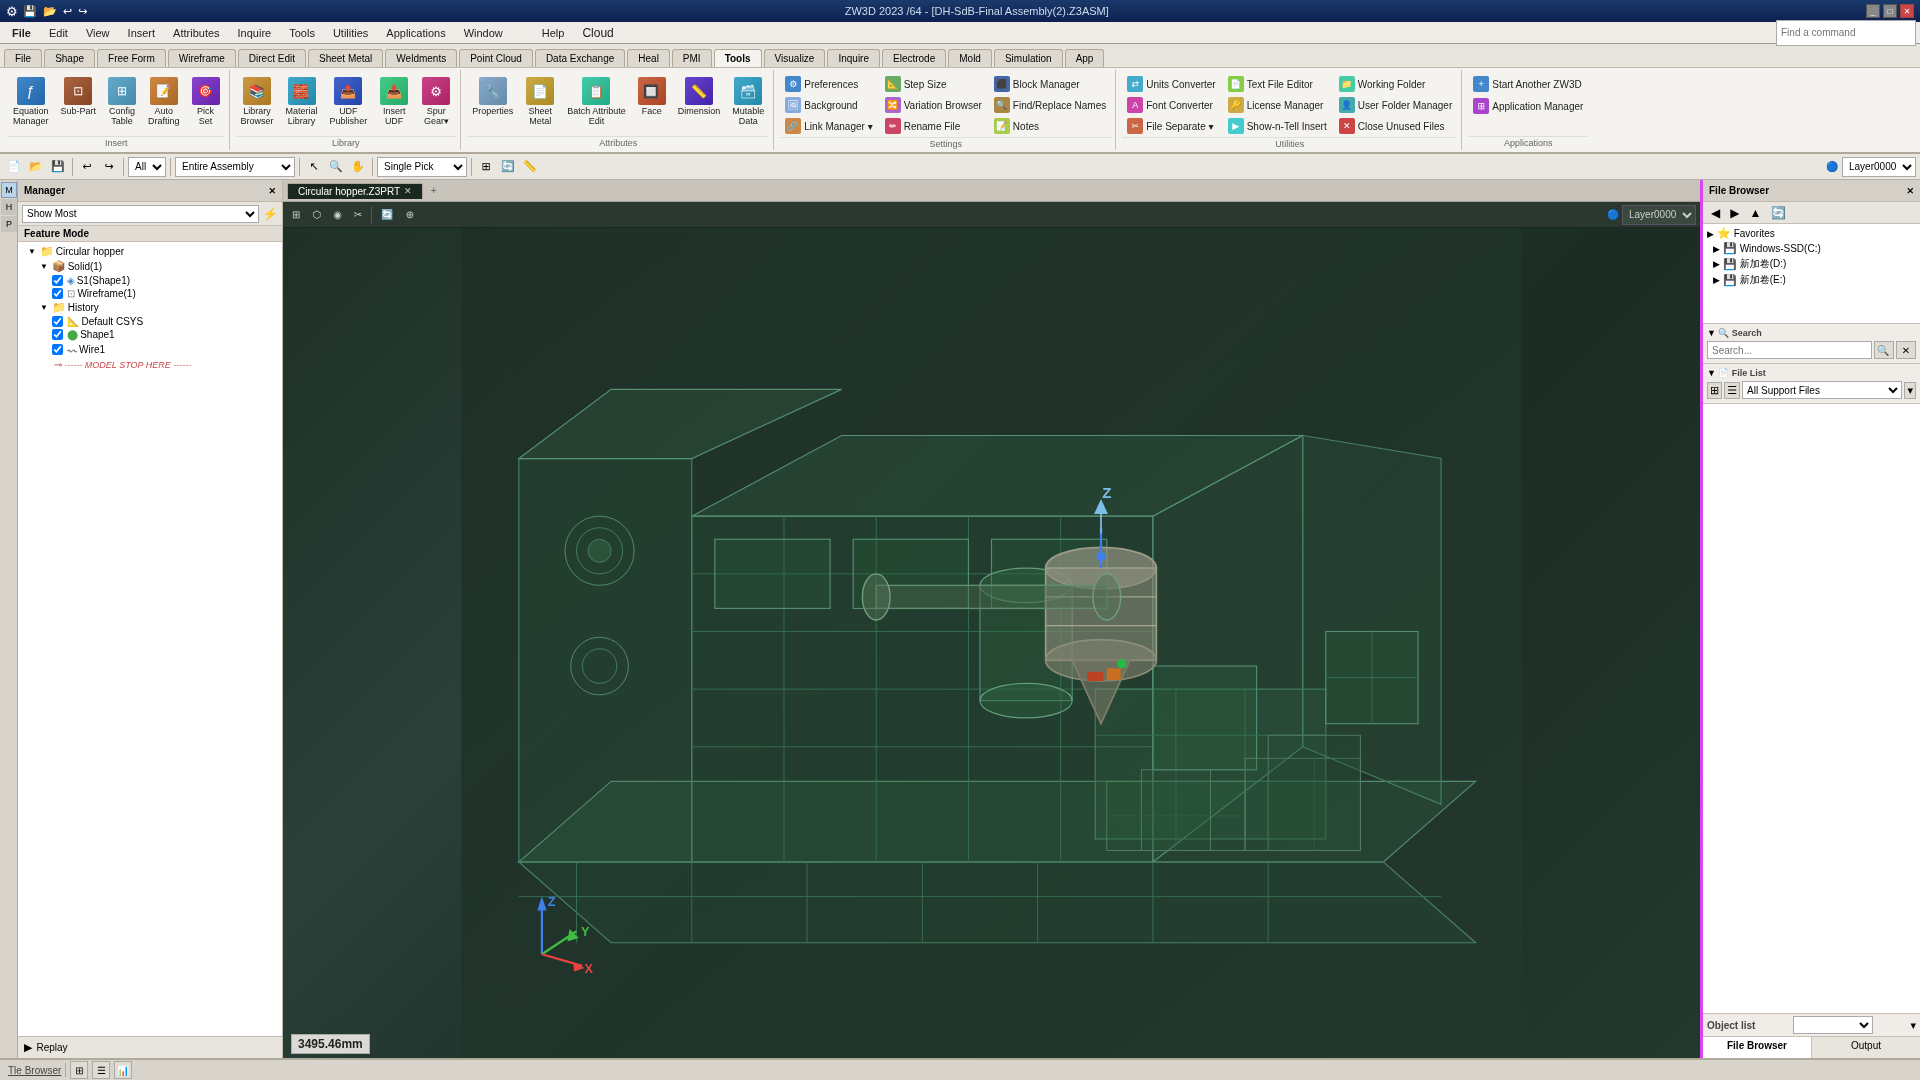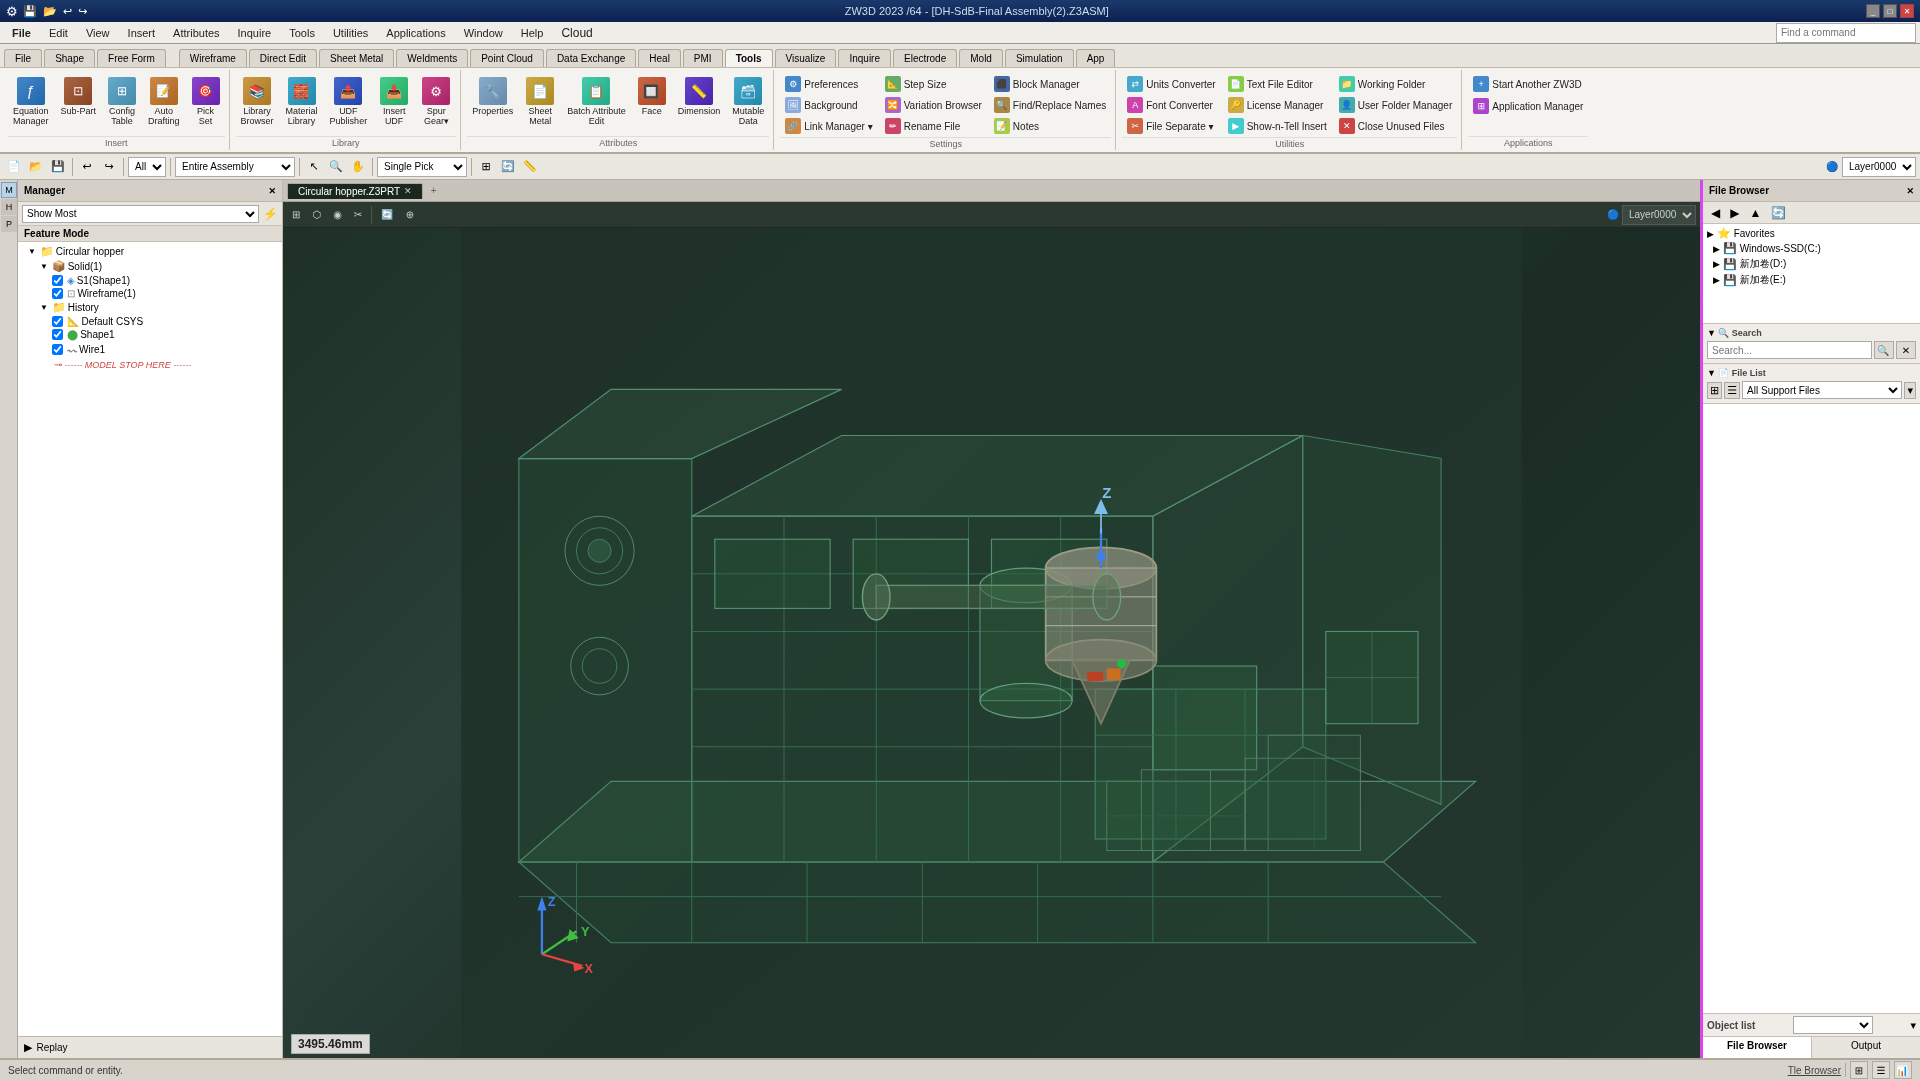--- a/index.html
+++ b/index.html
@@ -28,30 +28,30 @@
   <span style="padding:2px 8px;font-size:11px;cursor:pointer;color:#222;font-weight:bold;">File</span>
   <span style="padding:2px 8px;font-size:11px;cursor:pointer;color:#222;">Edit</span>
   <span style="padding:2px 8px;font-size:11px;cursor:pointer;color:#222;">View</span>
   <span style="padding:2px 8px;font-size:11px;cursor:pointer;color:#222;">Insert</span>
   <span style="padding:2px 8px;font-size:11px;cursor:pointer;color:#222;">Attributes</span>
   <span style="padding:2px 8px;font-size:11px;cursor:pointer;color:#222;">Inquire</span>
   <span style="padding:2px 8px;font-size:11px;cursor:pointer;color:#222;">Tools</span>
   <span style="padding:2px 8px;font-size:11px;cursor:pointer;color:#222;">Utilities</span>
   <span style="padding:2px 8px;font-size:11px;cursor:pointer;color:#222;">Applications</span>
   <span style="padding:2px 8px;font-size:11px;cursor:pointer;color:#222;">Window</span>
-  <span style="padding:2px 8px;font-size:11px;cursor:pointer;color:#222;">Help</span>
+  <span style="padding:2px 8px;font-size:11px;cursor:pointer;color:#222;margin-left:21px;">Help</span>
   <span style="padding:2px 8px;font-size:12px;cursor:pointer;color:#222;">Cloud</span>
   <div style="flex:1;"></div>
-  <input type="text" placeholder="Find a command" style="height: 20px; font-size: 10px; border: 1px solid rgb(170, 170, 170); padding: 0px 4px; width: 140px;">
+  <input type="text" placeholder="Find a command" style="height: 26px; font-size: 10px; border: 1px solid rgb(170, 170, 170); padding: 0px 4px; width: 140px;">
 </div>
 
 <div style="height:24px;background:#e8e4de;border-bottom:1px solid #c0b8a8;display:flex;align-items:flex-end;padding:0 4px;overflow:hidden;">
   <div style="padding:3px 10px;font-size:10px;cursor:pointer;border:1px solid #b0a898;border-bottom:none;background:#ddd8d0;border-radius:3px 3px 0 0;margin-right:2px;">File</div>
   <div style="padding:3px 10px;font-size:10px;cursor:pointer;border:1px solid #b0a898;border-bottom:none;background:#ddd8d0;border-radius:3px 3px 0 0;margin-right:2px;">Shape</div>
-  <div style="padding:3px 10px;font-size:10px;cursor:pointer;border:1px solid #b0a898;border-bottom:none;background:#ddd8d0;border-radius:3px 3px 0 0;margin-right:13px;">Free Form</div>
+  <div style="padding:3px 10px;font-size:10px;cursor:pointer;border:1px solid #b0a898;border-bottom:none;background:#ddd8d0;border-radius:3px 3px 0 0;margin-right:2px;">Free Form</div>
   <div style="padding:3px 10px;font-size:10px;cursor:pointer;border:1px solid #b0a898;border-bottom:none;background:#ddd8d0;border-radius:3px 3px 0 0;margin-right:2px;">Wireframe</div>
   <div style="padding:3px 10px;font-size:10px;cursor:pointer;border:1px solid #b0a898;border-bottom:none;background:#ddd8d0;border-radius:3px 3px 0 0;margin-right:2px;">Direct Edit</div>
   <div style="padding:3px 10px;font-size:10px;cursor:pointer;border:1px solid #b0a898;border-bottom:none;background:#ddd8d0;border-radius:3px 3px 0 0;margin-right:2px;">Sheet Metal</div>
   <div style="padding:3px 10px;font-size:10px;cursor:pointer;border:1px solid #b0a898;border-bottom:none;background:#ddd8d0;border-radius:3px 3px 0 0;margin-right:2px;">Weldments</div>
   <div style="padding:3px 10px;font-size:10px;cursor:pointer;border:1px solid #b0a898;border-bottom:none;background:#ddd8d0;border-radius:3px 3px 0 0;margin-right:2px;">Point Cloud</div>
   <div style="padding:3px 10px;font-size:10px;cursor:pointer;border:1px solid #b0a898;border-bottom:none;background:#ddd8d0;border-radius:3px 3px 0 0;margin-right:2px;">Data Exchange</div>
   <div style="padding:3px 10px;font-size:10px;cursor:pointer;border:1px solid #b0a898;border-bottom:none;background:#ddd8d0;border-radius:3px 3px 0 0;margin-right:2px;">Heal</div>
   <div style="padding:3px 10px;font-size:10px;cursor:pointer;border:1px solid #b0a898;border-bottom:none;background:#ddd8d0;border-radius:3px 3px 0 0;margin-right:2px;">PMI</div>
   <div style="padding:3px 10px;font-size:10px;cursor:pointer;border:1px solid #b0a898;border-bottom:none;background:#f5f3ef;border-radius:3px 3px 0 0;margin-right:2px;font-weight:bold;">Tools</div>
   <div style="padding:3px 10px;font-size:10px;cursor:pointer;border:1px solid #b0a898;border-bottom:none;background:#ddd8d0;border-radius:3px 3px 0 0;margin-right:2px;">Visualize</div>
@@ -635,23 +635,20 @@
       </div>
       <div style="flex:1;text-align:center;padding:3px;font-size:10px;cursor:pointer;background:#e8e4de;">
         <span>Output</span>
       </div>
     </div>
   </div>
 
 </div>
 
 <div style="height:22px;background:#d8d4cc;border-top:2px solid #b0a898;display:flex;align-items:center;padding:0 8px;font-size:10px;gap:8px;justify-content:space-between;">
-  <div style="display:flex;gap:8px;align-items:center;flex:1;">
-    <span style="color:#333;">Select command or entity.</span>
-  </div>
   <div style="display:flex;gap:4px;align-items:center;">
     <span style="font-size:10px;color:#444;cursor:pointer;text-decoration:underline;">Tle Browser</span>
     <div style="width:1px;height:14px;background:#b0a898;"></div>
     <div style="width:18px;height:18px;border:1px solid #aaa;background:#e0dcd4;display:flex;align-items:center;justify-content:center;cursor:pointer;font-size:10px;">⊞</div>
     <div style="width:18px;height:18px;border:1px solid #aaa;background:#e0dcd4;display:flex;align-items:center;justify-content:center;cursor:pointer;font-size:10px;">☰</div>
     <div style="width:18px;height:18px;border:1px solid #aaa;background:#e0dcd4;display:flex;align-items:center;justify-content:center;cursor:pointer;font-size:10px;">📊</div>
   </div>
 </div>
 
 </body></html>

